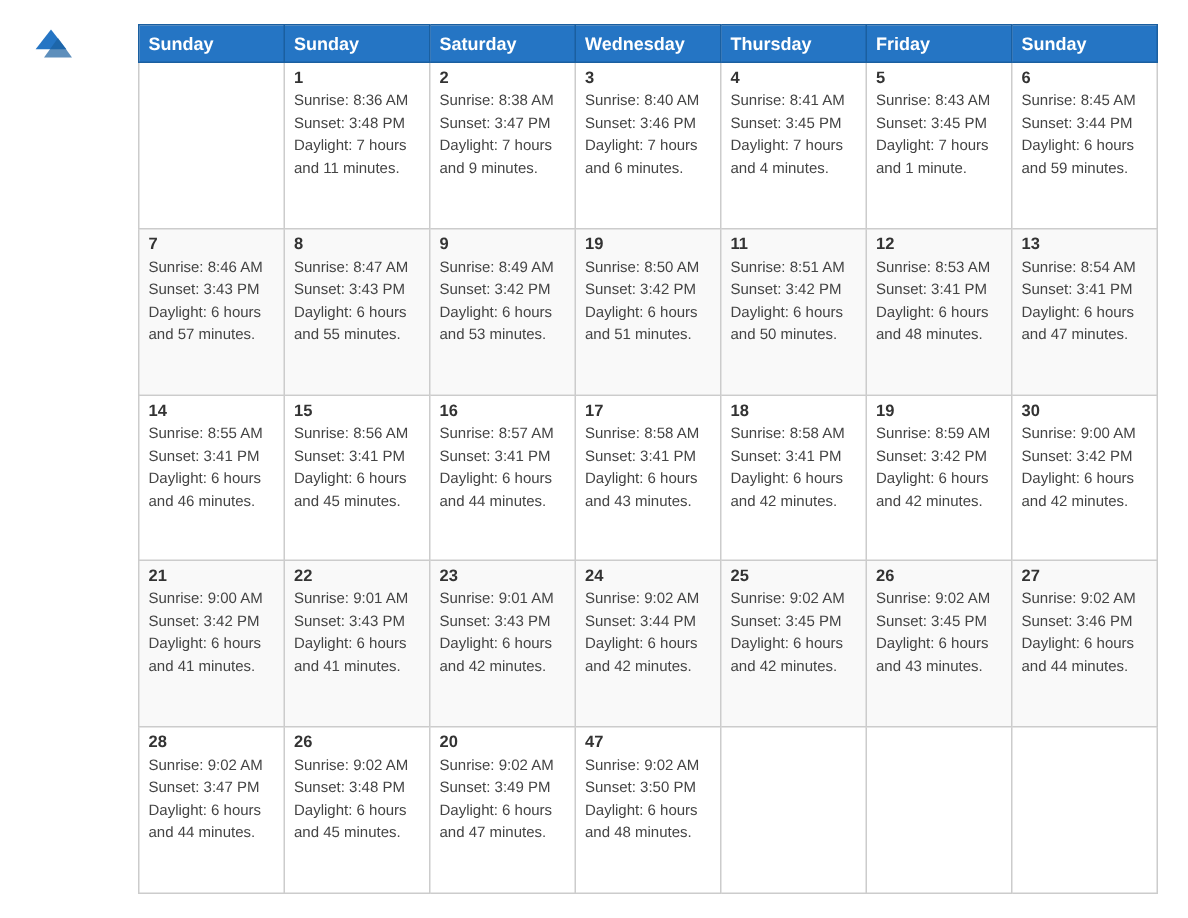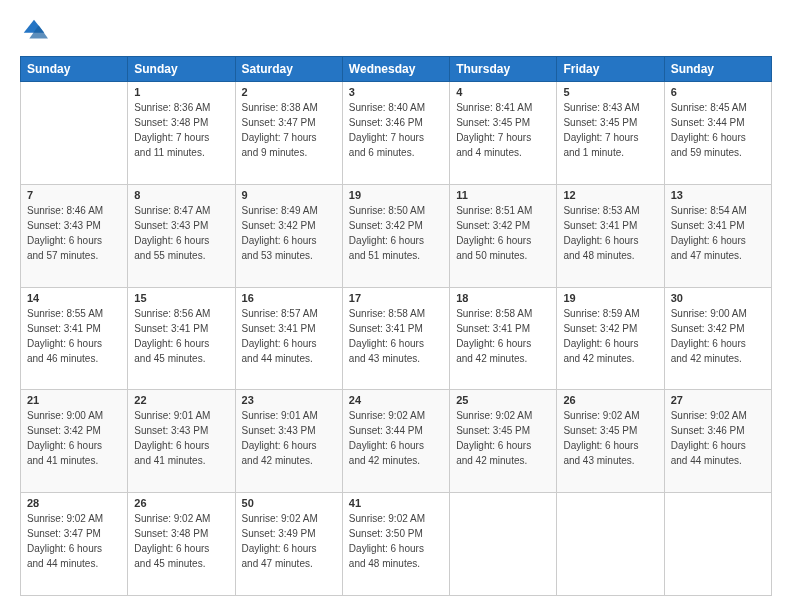--- a/index.html
+++ b/index.html
@@ -8,21 +8,22 @@
       height: 612px;
       font-family: Arial, sans-serif;
       background: #fff;
       overflow: hidden;
     }
     .page {
       width: 792px;
       height: 612px;
       padding: 16px 20px;
       display: flex;
-      flex-direction: column;
+      flex-direction: row;
+      gap: 40px;
     }
     .header {
       display: flex;
       justify-content: space-between;
       align-items: flex-start;
       margin-bottom: 12px;
     }
     .logo {
       display: flex;
       align-items: center;
@@ -256,25 +257,25 @@
         <tr>
           <td>
             <span class="day-number">28</span>
             <div class="day-info">Sunrise: 9:02 AM<br>Sunset: 3:47 PM<br>Daylight: 6 hours<br>and 44 minutes.</div>
           </td>
           <td>
             <span class="day-number">26</span>
             <div class="day-info">Sunrise: 9:02 AM<br>Sunset: 3:48 PM<br>Daylight: 6 hours<br>and 45 minutes.</div>
           </td>
           <td>
-            <span class="day-number">50</span>
+            <span class="day-number">20</span>
             <div class="day-info">Sunrise: 9:02 AM<br>Sunset: 3:49 PM<br>Daylight: 6 hours<br>and 47 minutes.</div>
           </td>
           <td>
-            <span class="day-number">41</span>
+            <span class="day-number">47</span>
             <div class="day-info">Sunrise: 9:02 AM<br>Sunset: 3:50 PM<br>Daylight: 6 hours<br>and 48 minutes.</div>
           </td>
           <td class="empty-cell"></td>
           <td class="empty-cell"></td>
           <td class="empty-cell"></td>
         </tr>
       </tbody>
   </table>
 </div>
 

